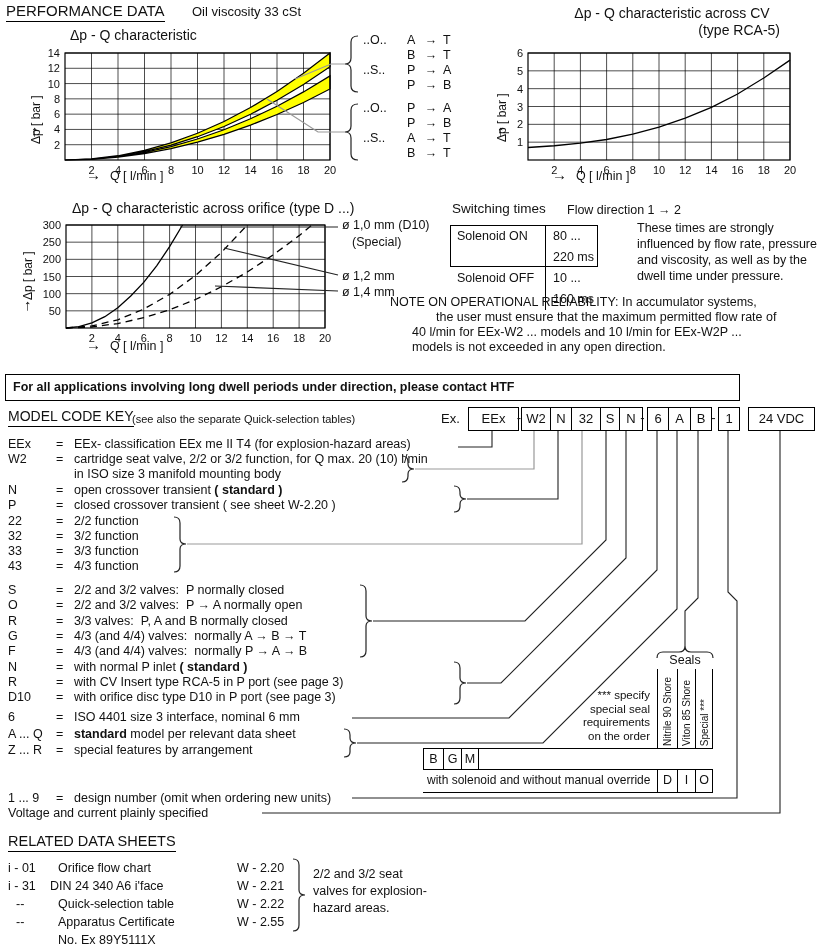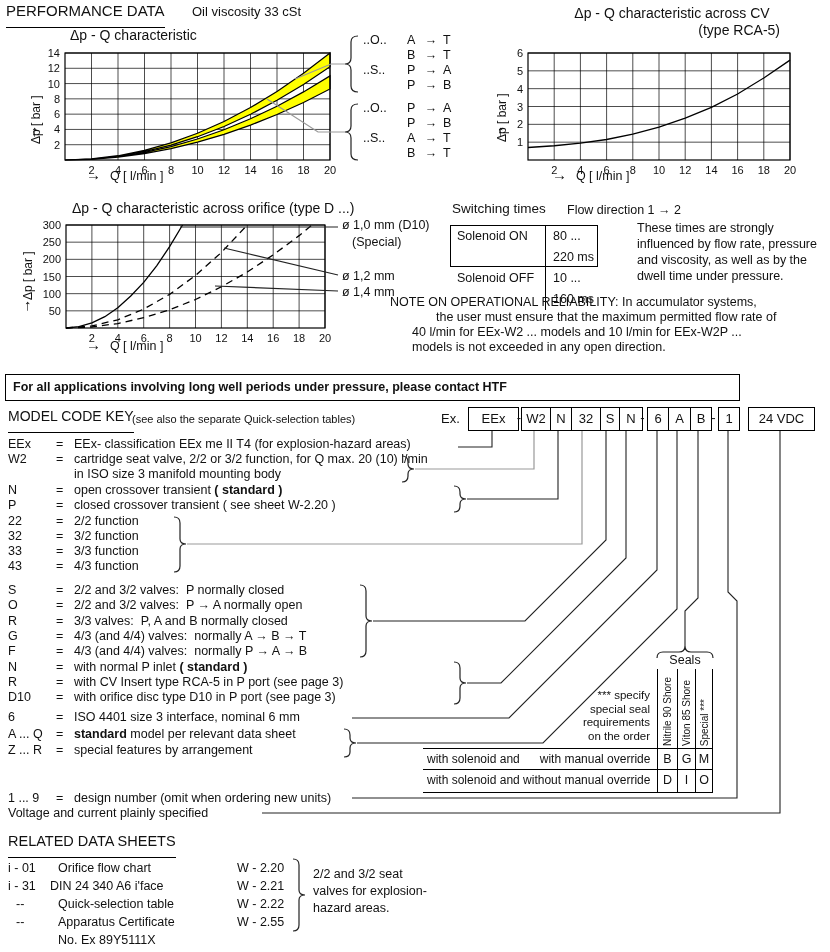--- a/index.html
+++ b/index.html
@@ -1,19 +1,19 @@
 <!DOCTYPE html>
 <html><head>
 <meta charset="utf-8">
 <style>
   html,body{margin:0;padding:0}
   body{width:830px;height:952px;position:relative;background:#fff;color:#111;
        font-family:"Liberation Sans",sans-serif;overflow:hidden}
   .abs{position:absolute;white-space:nowrap}
-  .uline{border-bottom:1.3px solid #000;padding-bottom:8px}
+  .uline{border-bottom:1.3px solid #000;padding-bottom:2px}
   .t15{font-size:15px}.t14{font-size:14px}.t13{font-size:13px}.t12{font-size:12.5px}
   .t11{font-size:11px}.sm{font-size:11.5px}
   svg.chart{position:absolute}
   svg text.tick{font:11px "Liberation Sans",sans-serif;fill:#111}
   .grid{stroke:#000;stroke-width:0.7}
   .plotbox{fill:none;stroke:#000;stroke-width:1.2}
   .band{fill:#ffff00;stroke:#000;stroke-width:1.2}
   .curve{fill:none;stroke:#000;stroke-width:1.3}
   .vt{writing-mode:vertical-rl;transform:rotate(180deg);font-size:12px}
   .arrow{font-size:15px}
@@ -283,21 +283,21 @@
   <div class="c1">Solenoid OFF</div>
   <div class="c2">10 ... 160 ms</div>
 </div>
 <div class="abs t12" style="left:637px;top:220px;width:194px;white-space:normal;line-height:16px">These times are strongly influenced by flow rate, pressure and viscosity, as well as by the dwell time under pressure.</div>
 
 <div class="abs t12" style="left:390px;top:295px">NOTE ON OPERATIONAL RELIABILITY:  In accumulator systems,</div>
 <div class="abs t12" style="left:436px;top:310px">the user must ensure that the maximum permitted flow rate of</div>
 <div class="abs t12" style="left:412px;top:325px">40 l/min for EEx-W2 ... models and 10 l/min for EEx-W2P ...</div>
 <div class="abs t12" style="left:412px;top:340px">models is not exceeded in any open direction.</div>
 
-<div class="banner">For all applications involving long well periods under pressure, please contact HTF</div>
+<div class="banner">For all applications involving long dwell periods under direction, please contact HTF</div>
 
 <div class="abs t14 uline" style="left:8px;top:408px">MODEL CODE KEY</div>
 <div class="abs t11" style="left:132px;top:413px">(see also the separate Quick-selection tables)</div>
 <div class="abs t13" style="left:441px;top:411px">Ex.</div>
 
 <div class="mbox" style="left:468px;width:49px">
     <span style="width:49px">EEx</span>
   </div>
 <span class="mdash" style="left:515px;width:8px">-</span>
 <div class="mgroup" style="left:521px">
@@ -442,21 +442,20 @@
       <span class="vt">Special ***</span>
     </div>
 </div>
 <div class="abs sm" style="left:536px;top:689px;width:114px;text-align:right;line-height:13.5px;white-space:normal">
   <div>*** specify</div>
   <div>special seal</div>
   <div>requirements</div>
   <div>on the order</div>
 </div>
 <div class="seal-row" style="top:748px;border-top:1.2px solid #000;border-bottom:1.2px solid #000">
-  <span class="lab">with solenoid and      with manual override</span>
   <span class="lt" style="width:20px">B</span>
   <span class="lt" style="width:18px">G</span>
   <span class="lt" style="width:18px">M</span>
 </div>
 <div class="seal-row" style="top:770px;height:23px;border-bottom:1.2px solid #000">
   <span class="lab">with solenoid and without manual override</span>
   <span class="lt" style="width:20px">D</span>
   <span class="lt" style="width:18px">I</span>
   <span class="lt" style="width:18px">O</span>
 </div>

